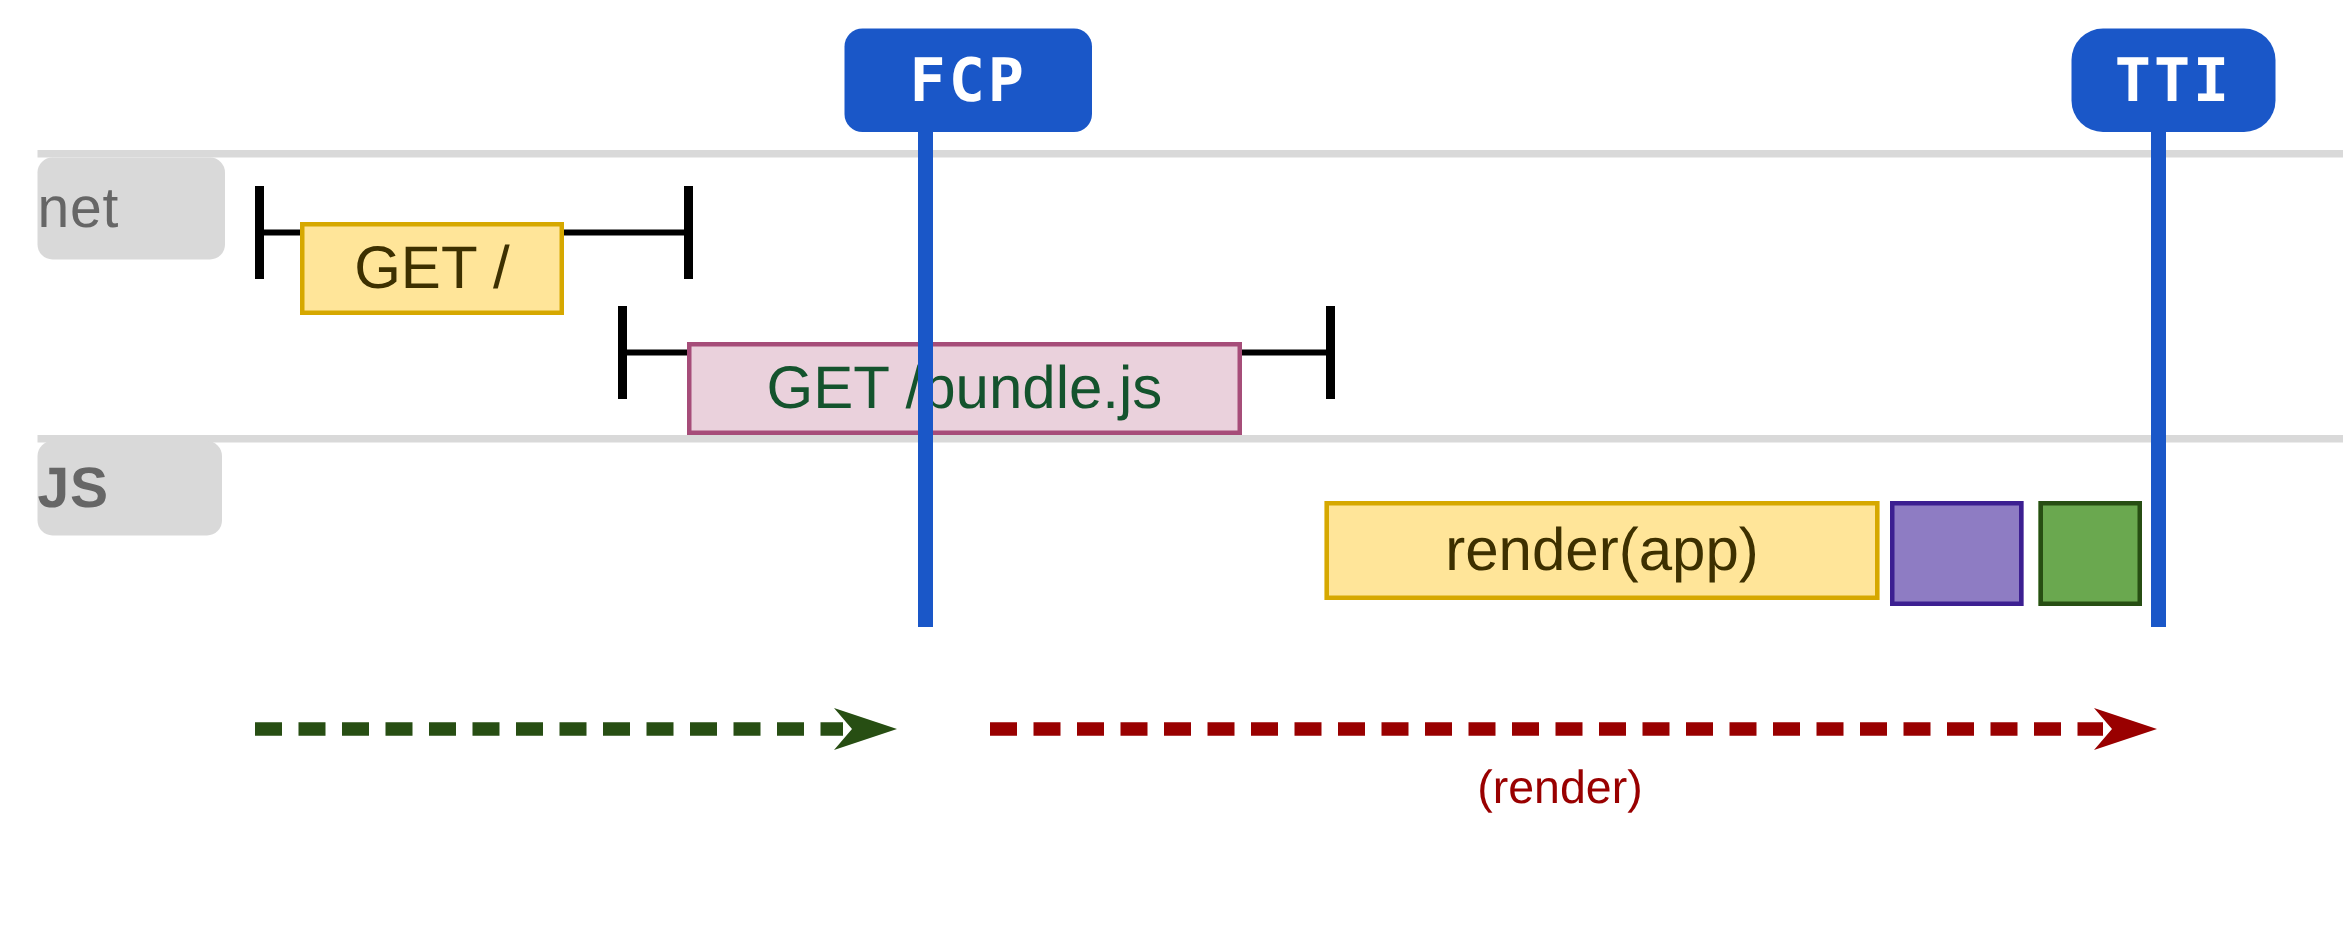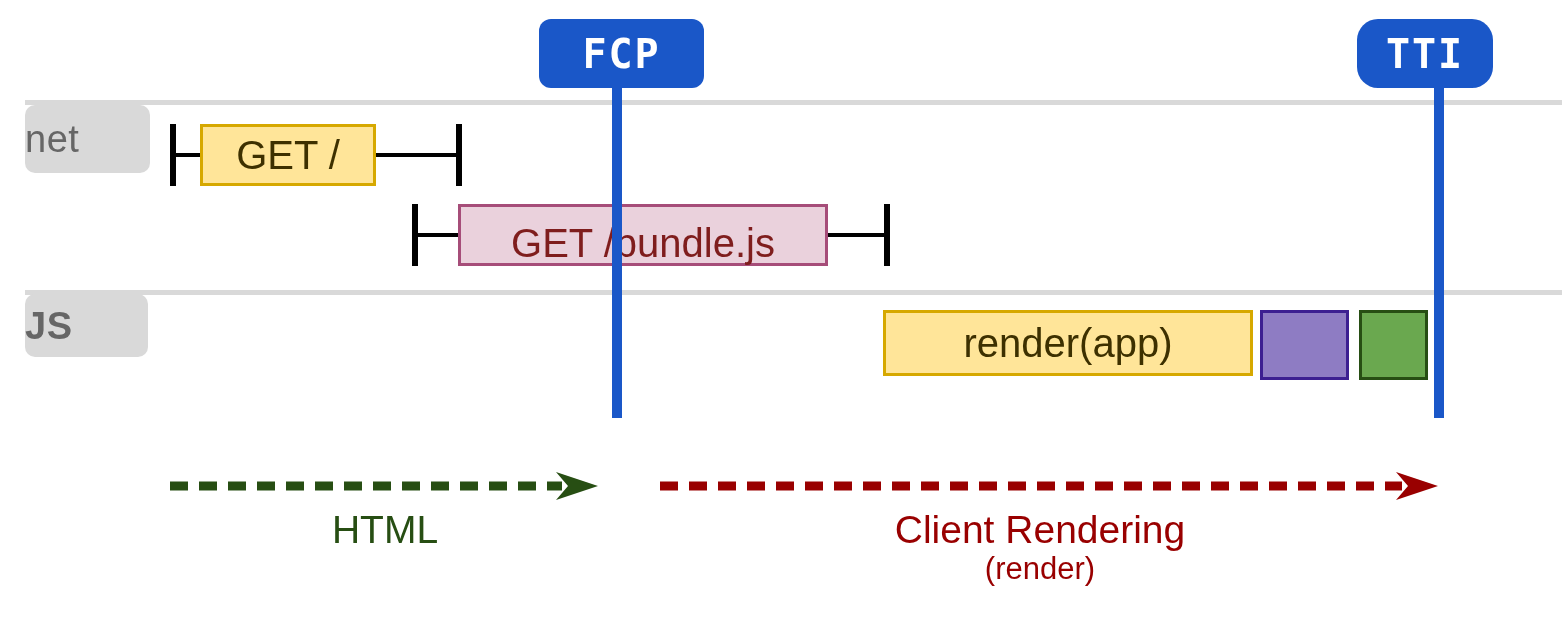--- a/index.html
+++ b/index.html
@@ -62,50 +62,51 @@
     color: #ffffff;
     display: flex;
     align-items: center;
     justify-content: center;
     font-family: "DejaVu Sans Mono", monospace;
     font-weight: bold;
     font-size: 40px;
     letter-spacing: 2px;
     z-index: 4;
     height: 69px;
+    margin-left: 24px;
   }
   #badge-fcp { left: 539px; top: 19px; width: 165px; }
   #line-fcp  { left: 612px; top: 86px; height: 332px; }
   #badge-tti { left: 1357px; top: 19px; width: 136px; border-radius: 21px; }
   #line-tti  { left: 1434px; top: 86px; height: 332px; }
 
   
   .bar {
     position: absolute;
     box-sizing: border-box;
     border-width: 3px;
     border-style: solid;
     display: flex;
     align-items: center;
     justify-content: center;
     z-index: 2;
     font-size: 40px;
     line-height: 1;
     white-space: nowrap;
+    margin-top: 24px;
   }
   .bar-yellow {
     background: #ffe599;
     border-color: #d6a800;
     color: #3d3000;
   }
   .bar-pink {
     background: #ead1dc;
     border-color: #a64d79;
-    color: #7f1d1d;
-    align-items: flex-end;
+    color: #14532d;
   }
   .bar-purple {
     background: #8e7cc3;
     border-color: #3c1f91;
   }
   .bar-green {
     background: #6aa84f;
     border-color: #274e13;
   }
 
@@ -221,20 +222,18 @@
     </svg>
   </div>
   <div class="phase-arrow" id="arrow-client">
     <svg width="780" height="28" viewBox="0 0 780 28" aria-hidden="true">
       <line x1="0" y1="14" x2="742" y2="14" stroke="#990000" stroke-width="9" stroke-dasharray="18 11"></line>
       <path d="M 736 0 L 778 14 L 736 28 L 748 14 Z" fill="#990000"></path>
     </svg>
   </div>
 
   <div class="phase-caption" id="caption-html">
-    <span class="title">HTML</span>
   </div>
   <div class="phase-caption" id="caption-client">
-    <span class="title">Client Rendering</span>
     <span class="sub">(render)</span>
   </div>
 
 </div>
 
 </body></html>

